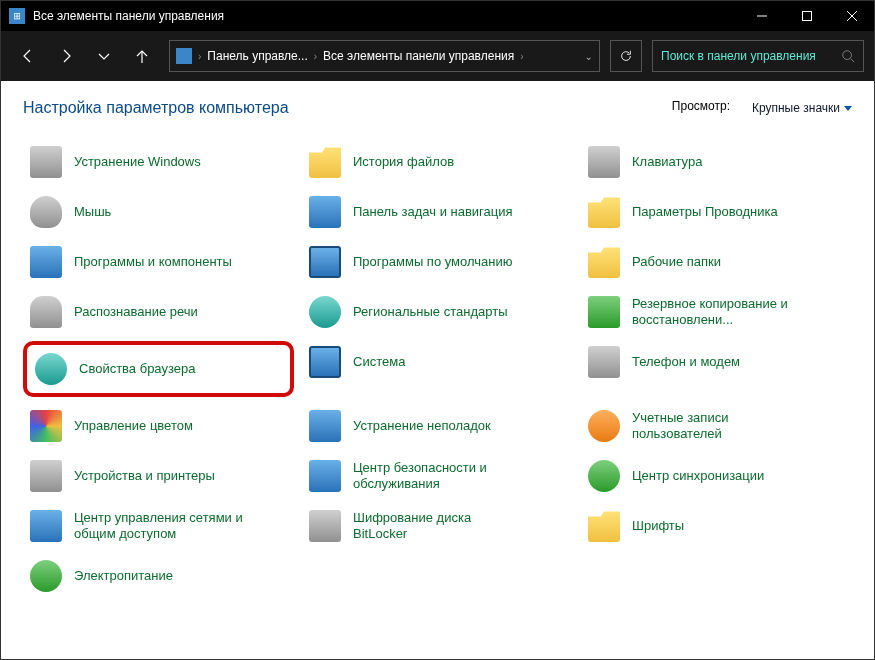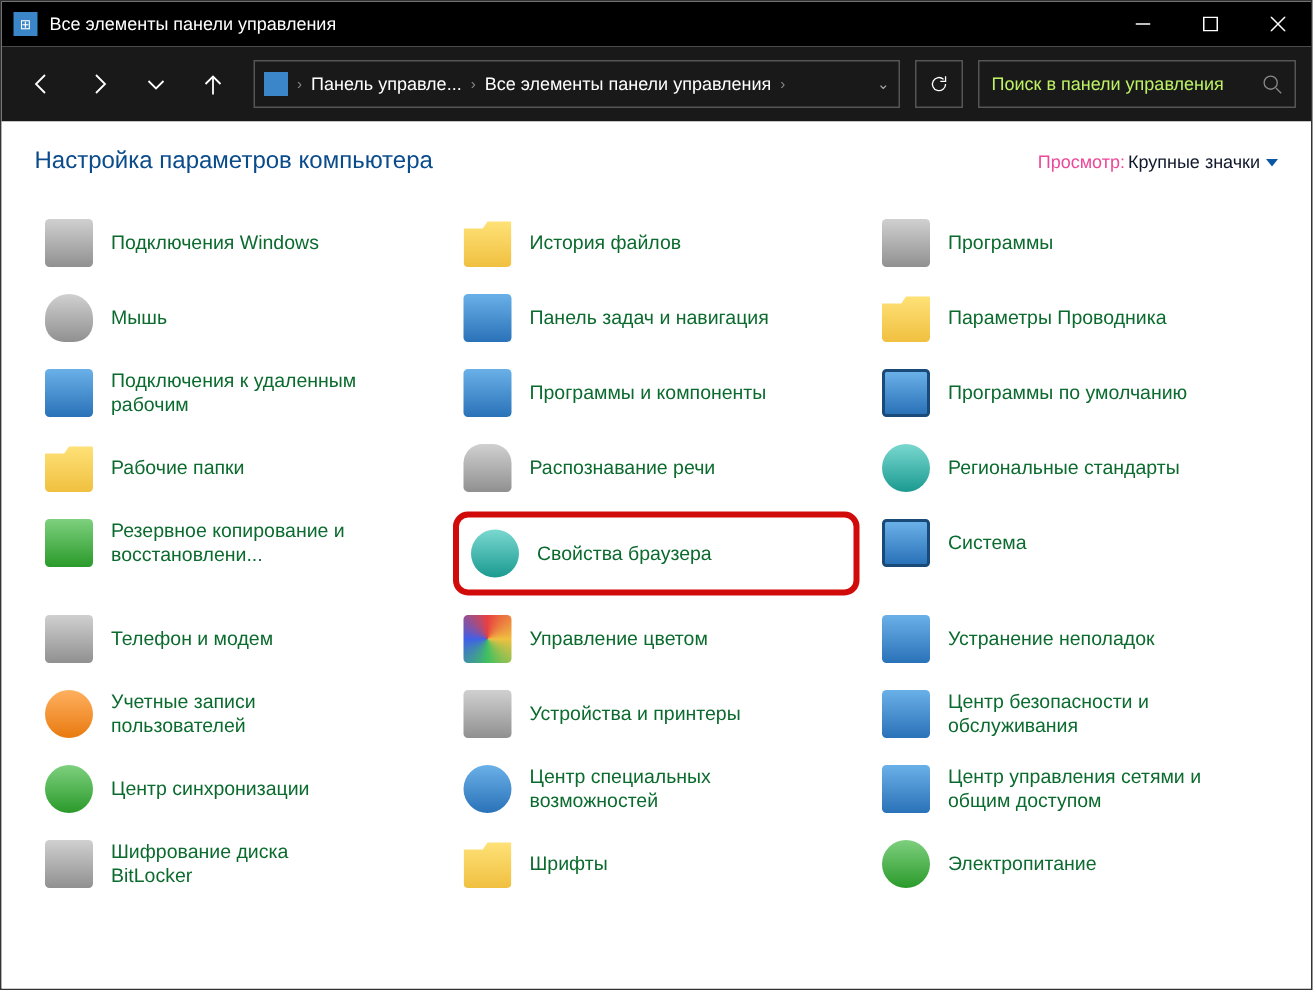--- a/index.html
+++ b/index.html
@@ -77,38 +77,38 @@
   }
   .searchbox {
     width: 212px; height: 32px;
     border: 1px solid #555;
     background: #191919;
     display: flex; align-items: center;
     padding: 0 8px;
     color: #888;
     font-size: 12px;
   }
-  .searchbox .ph { flex: 1; color: #bef264; }
+  .searchbox .ph { flex: 1; color: #5eead4; }
   .searchbox svg { width: 14px; height: 14px; stroke: #888; fill: none; }
   
   .content {
     background: #fff;
     height: calc(660px - 80px);
     padding: 18px 22px 0 22px;
     overflow: hidden;
   }
   .header-row {
-    display: flex; align-items: center; margin-bottom: 24px;
+    display: flex; margin-bottom: 24px;
   }
   .page-title {
     color: #0a4b8c;
     font-size: 16px;
     flex: 1;
   }
-  .view-label { color: #ec4899; font-size: 12px; margin-right: 2px; }
+  .view-label { color: #000000; font-size: 12px; margin-right: 22px; }
   .view-value { color: #0f172a; font-size: 12px; cursor: pointer; display: inline-flex; align-items: center; gap: 4px; }
   .view-value svg { width: 8px; height: 8px; fill: #0b57a4; }
   .grid {
     display: grid;
     grid-template-columns: 1fr 1fr 1fr;
     column-gap: 8px;
     row-gap: 8px;
   }
   .item {
     display: flex;
@@ -227,47 +227,43 @@
       <svg viewBox="0 0 8 8">
           <polygon points="0,2 8,2 4,7"></polygon>
         </svg>
     </span>
   </div>
 
   <div class="grid">
 
     <div class="item">
         <div class="icon ic-gray"></div>
-        <div class="label">Подключения Windows</div>
+        <div class="label">Устранение Windows</div>
       </div>
     <div class="item">
         <div class="icon ic-folder"></div>
         <div class="label">История файлов</div>
       </div>
     <div class="item">
         <div class="icon ic-gray"></div>
-        <div class="label">Программы</div>
+        <div class="label">Клавиатура</div>
       </div>
 
     <div class="item">
         <div class="icon ic-gray" style="border-radius:50% 50% 40% 40%;"></div>
         <div class="label">Мышь</div>
       </div>
     <div class="item">
         <div class="icon ic-blue"></div>
         <div class="label">Панель задач и навигация</div>
       </div>
 
     <div class="item">
         <div class="icon ic-folder"></div>
         <div class="label">Параметры Проводника</div>
-      </div>
-    <div class="item">
-        <div class="icon ic-blue"></div>
-        <div class="label">Подключения к удаленным рабочим</div>
       </div>
     <div class="item">
         <div class="icon ic-blue"></div>
         <div class="label">Программы и компоненты</div>
       </div>
 
     <div class="item">
         <div class="icon ic-monitor"></div>
         <div class="label">Программы по умолчанию</div>
       </div>
@@ -320,24 +316,20 @@
       </div>
 
     <div class="item">
         <div class="icon ic-blue"></div>
         <div class="label">Центр безопасности и обслуживания</div>
       </div>
     <div class="item">
         <div class="icon ic-green" style="border-radius:50%;"></div>
         <div class="label">Центр синхронизации</div>
       </div>
-    <div class="item">
-        <div class="icon ic-blue" style="border-radius:50%;"></div>
-        <div class="label">Центр специальных возможностей</div>
-      </div>
 
     <div class="item">
         <div class="icon ic-blue"></div>
         <div class="label">Центр управления сетями и общим доступом</div>
       </div>
     <div class="item">
         <div class="icon ic-gray"></div>
         <div class="label">Шифрование диска BitLocker</div>
       </div>
     <div class="item">

